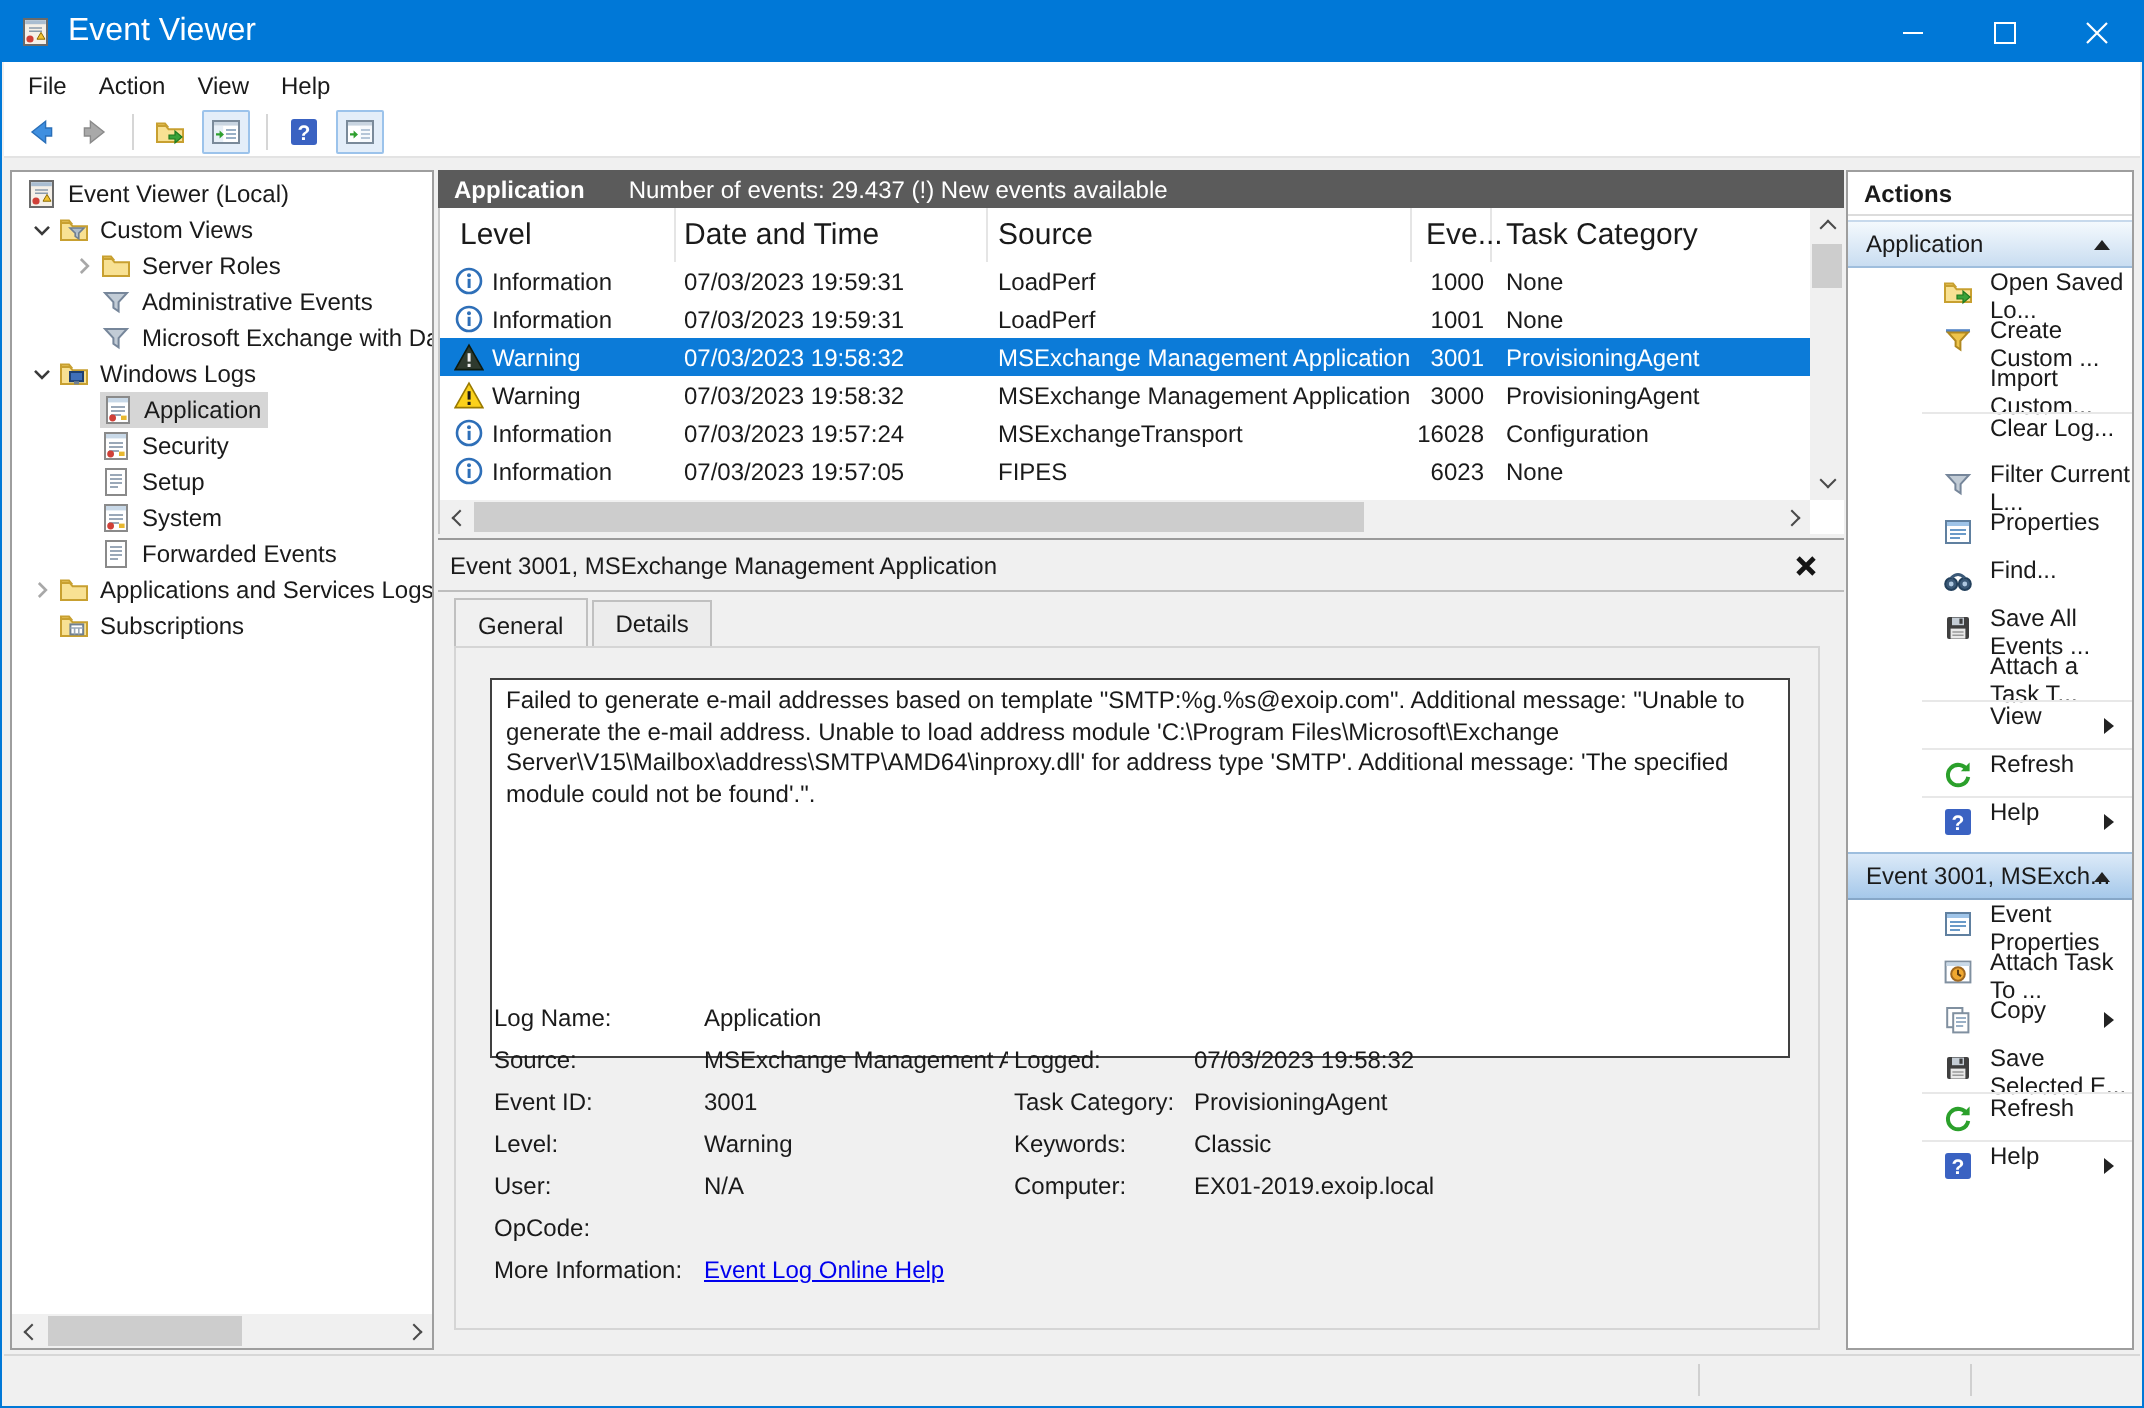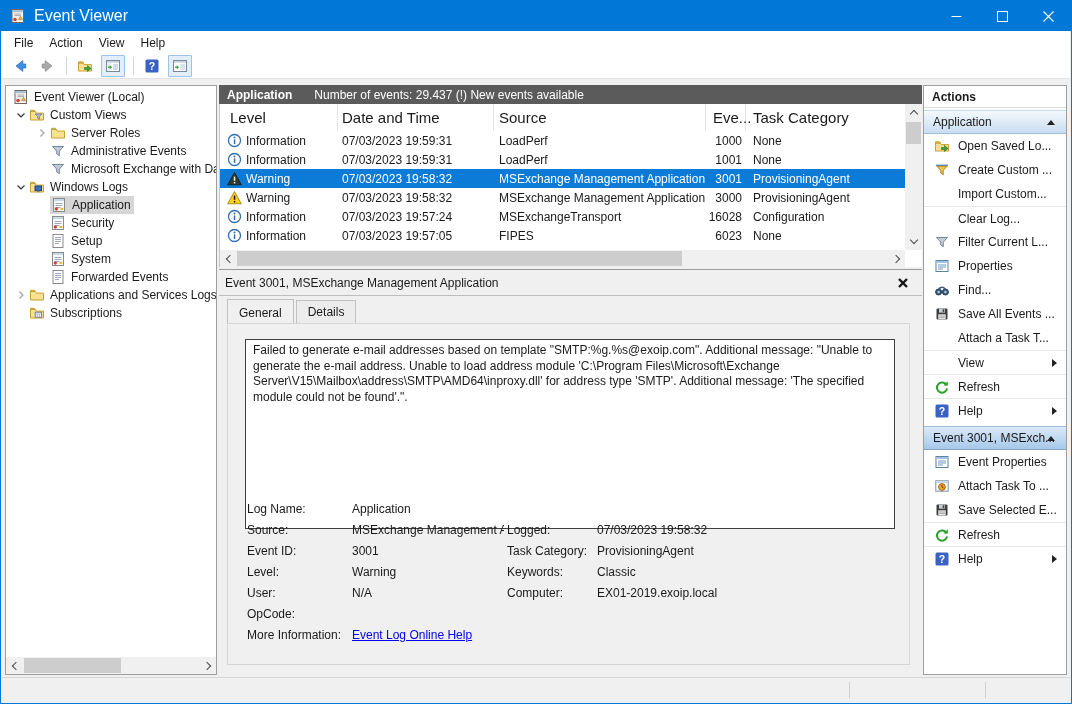--- a/index.html
+++ b/index.html
@@ -77,21 +77,21 @@
   .flink { color:#0000EE; text-decoration:underline; }
   .fval-trunc { position:absolute; white-space:nowrap; overflow:hidden; width:152px; }
 
   
   .actionspanel { position:absolute; left:921px; top:6px; right:3px; bottom:2px; background:#fff; border:1px solid #9E9E9E; font-size:12px; color:#1a1a1a; overflow:hidden; }
   .atitle { height:22px; display:flex; align-items:center; padding-left:8px; font-weight:bold; border-bottom:1px solid #DCDCDC; }
   .asect { height:24px; display:flex; align-items:center; padding-left:9px; position:relative; margin-top:2px;
            background:linear-gradient(#F4F9FD,#C9DDF1); border-top:1px solid #C7D9EC; border-bottom:1px solid #9FBEDD; }
   .asect.active { background:linear-gradient(#DCEAF8,#A5C8EA); border-top:1px solid #9DBEDE; border-bottom:1px solid #86A7C8; }
   .collapse { position:absolute; right:11px; top:9px; width:0; height:0; border-left:4px solid transparent; border-right:4px solid transparent; border-bottom:5px solid #222; }
-  .aitem { height:24px; display:flex; align-items:center; position:relative; }
+  .aitem { height:24px; display:flex; position:relative;margin-left:37px; }
   .aitem .aico { width:16px; height:16px; position:absolute; left:10px; top:4px; }
   .aitem .albl { margin-left:34px; }
   .aitem.septop { border-top:1px solid #E8E8E8; }
   .subarrow { position:absolute; right:9px; top:8px; width:0; height:0; border-top:4px solid transparent; border-bottom:4px solid transparent; border-left:5px solid #222; }
 
   
   .statusbar { position:absolute; left:1px; right:1px; bottom:1px; height:25px; background:#F0F0F0; border-top:1px solid #D7D7D7; }
   .statdiv { position:absolute; top:4px; bottom:4px; width:1px; background:#D0D0D0; }
 </style>
 </head>
@@ -660,20 +660,27 @@
         <span class="albl">Event Properties</span>
       </div>
       <div class="aitem">
         <svg class="aico" viewBox="0 0 16 16">
             <use href="#i-task"></use>
           </svg>
         <span class="albl">Attach Task To ...</span>
       </div>
       <div class="aitem">
         <svg class="aico" viewBox="0 0 16 16">
+            <use href="#i-copy"></use>
+          </svg>
+        <span class="albl">Copy</span>
+        <span class="subarrow"></span>
+      </div>
+      <div class="aitem">
+        <svg class="aico" viewBox="0 0 16 16">
             <use href="#i-save"></use>
           </svg>
         <span class="albl">Save Selected E...</span>
       </div>
       <div class="aitem septop">
         <svg class="aico" viewBox="0 0 16 16">
             <use href="#i-refresh"></use>
           </svg>
         <span class="albl">Refresh</span>
       </div>

